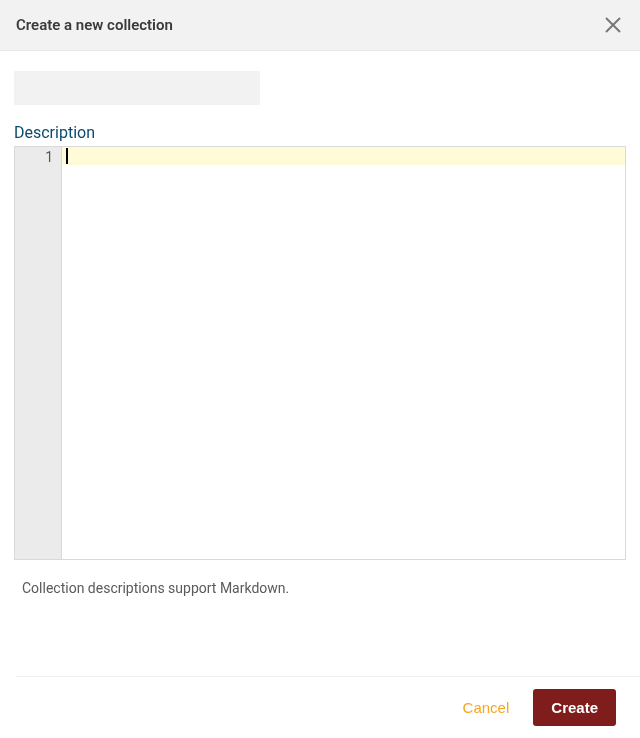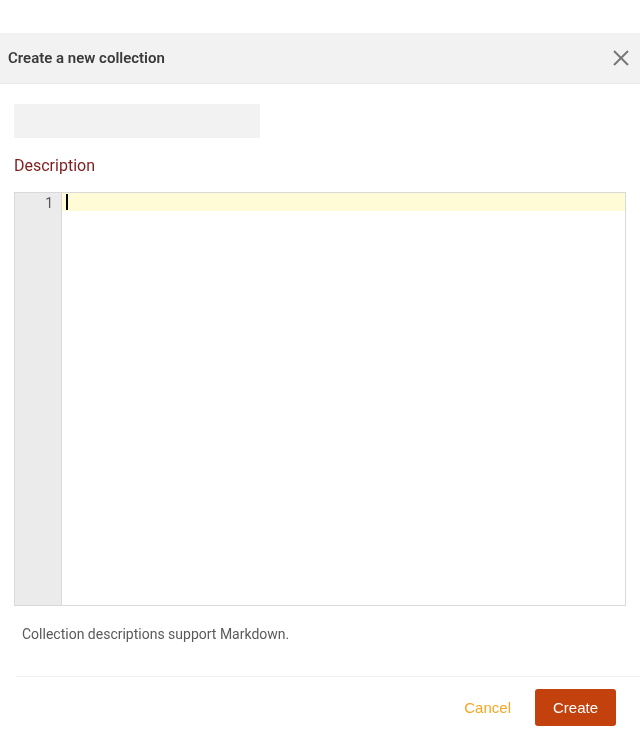--- a/index.html
+++ b/index.html
@@ -9,26 +9,25 @@
     }
     body {
       font-family: -apple-system, BlinkMacSystemFont, "Segoe UI", Roboto, "Helvetica Neue", Arial, sans-serif;
       background: #ffffff;
       width: 640px;
       height: 738px;
       overflow: hidden;
     }
     .modal-header {
       background: #f2f2f2;
-      padding: 14px 8px;
+      padding: 14px 16px;
       display: flex;
       justify-content: space-between;
       align-items: center;
       border-bottom: 1px solid #e8e8e8;
-      margin-top: 33px;
     }
     .modal-title {
       font-size: 15px;
       font-weight: 600;
       color: #3a3a3a;
     }
     .close-icon {
       width: 22px;
       height: 22px;
       cursor: pointer;
@@ -57,22 +56,22 @@
       height: 34px;
       background: #f2f2f2;
       border: none;
       padding: 6px 10px;
       font-size: 14px;
       margin-bottom: 18px;
       outline: none;
     }
     .description-label {
       font-size: 16px;
-      color: #7f1d1d;
-      margin-bottom: 17px;
+      color: #0c4a6e;
+      margin-bottom: 4px;
       display: block;
     }
     .editor-container {
       border: 1px solid #d9d9d9;
       display: flex;
       height: 414px;
       position: relative;
     }
     .gutter {
       width: 47px;
@@ -145,27 +144,28 @@
     }
     .cancel-button {
       background: transparent;
       border: none;
       color: #f5a623;
       font-size: 15px;
       cursor: pointer;
       padding: 8px 4px;
     }
     .create-button {
-      background: #c2410c;
+      background: #7f1d1d;
       border: none;
       color: #ffffff;
       font-size: 15px;
       cursor: pointer;
       padding: 10px 18px;
       border-radius: 3px;
+      font-weight: bold;
     }
   </style>
 </head>
 <body>
 
 <div class="modal-header">
   <span class="modal-title">Create a new collection</span>
   <div class="close-icon">
     <svg viewBox="0 0 18 18" fill="none">
       <line x1="2" y1="2" x2="16" y2="16"></line>

